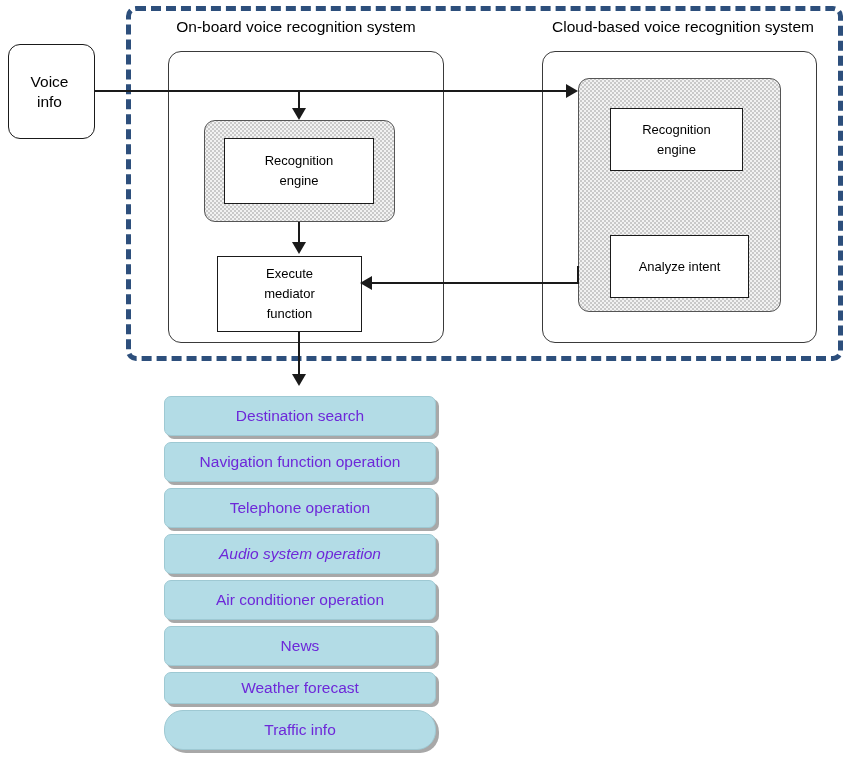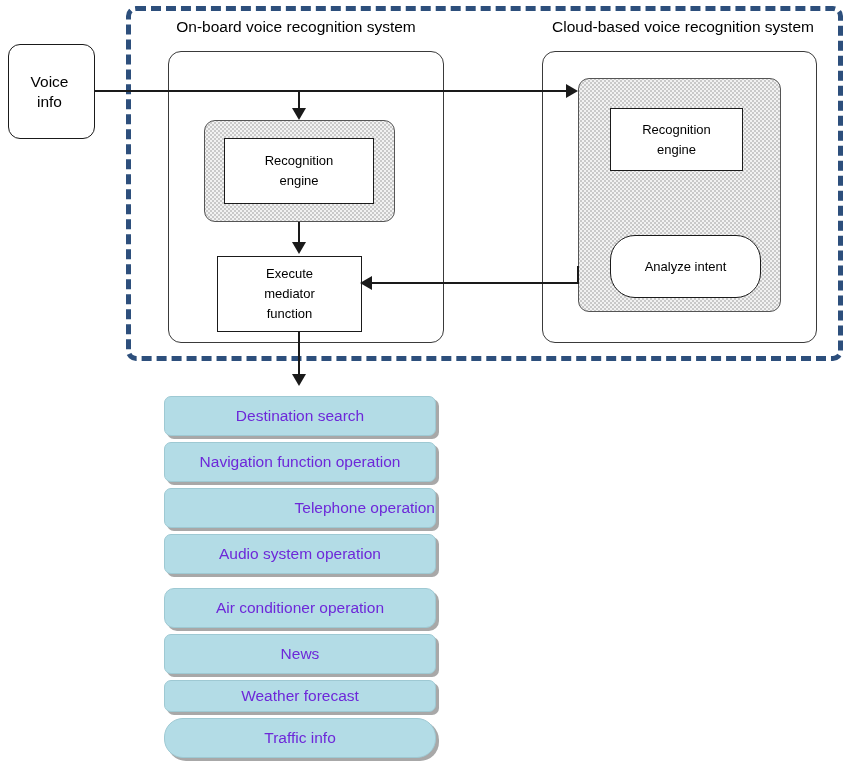--- a/index.html
+++ b/index.html
@@ -164,21 +164,21 @@
     <span>function</span>
   </div>
 
   <div class="abs hatch-box" style="left:578px; top:78px; width:203px; height:234px;"></div>
 
   <div class="abs rect-node" style="left:610px; top:108px; width:133px; height:63px; flex-direction:column;">
     <span>Recognition</span>
     <span>engine</span>
   </div>
 
-  <div class="abs rect-node" style="left:610px; top:235px; width:151px; height:63px;border-radius:25px;">
+  <div class="abs rect-node" style="left:610px; top:235px; width:139px; height:63px;">
     <span>Analyze intent</span>
   </div>
 
   <div class="abs line-h" style="left:95px; top:90px; width:475px;"></div>
   <div class="abs arrow-right" style="left:566px; top:84px;"></div>
 
   <div class="abs line-v" style="left:298px; top:90px; height:20px;"></div>
   <div class="abs arrow-down" style="left:292px; top:108px;"></div>
 
   <div class="abs line-v" style="left:298px; top:222px; height:22px;"></div>
@@ -194,29 +194,29 @@
   <div class="abs" style="left:164px; top:396px; width:272px;">
 
     <div class="service-box" style="height:40px; margin-bottom:6px;">
       <span>Destination search</span>
     </div>
 
     <div class="service-box" style="height:40px; margin-bottom:6px;">
       <span>Navigation function operation</span>
     </div>
 
-    <div class="service-box" style="height:40px; margin-bottom:6px;justify-content:flex-end;">
+    <div class="service-box" style="height:40px; margin-bottom:6px;">
       <span>Telephone operation</span>
     </div>
 
-    <div class="service-box" style="height:40px; margin-bottom:14px;">
+    <div class="service-box" style="height:40px; margin-bottom:6px;font-style:italic;">
       <span>Audio system operation</span>
     </div>
 
-    <div class="service-box" style="height:40px; margin-bottom:6px;border-radius:10px;">
+    <div class="service-box" style="height:40px; margin-bottom:6px;">
       <span>Air conditioner operation</span>
     </div>
 
     <div class="service-box" style="height:40px; margin-bottom:6px;">
       <span>News</span>
     </div>
 
     <div class="service-box" style="height:32px; margin-bottom:6px;">
       <span>Weather forecast</span>
     </div>

